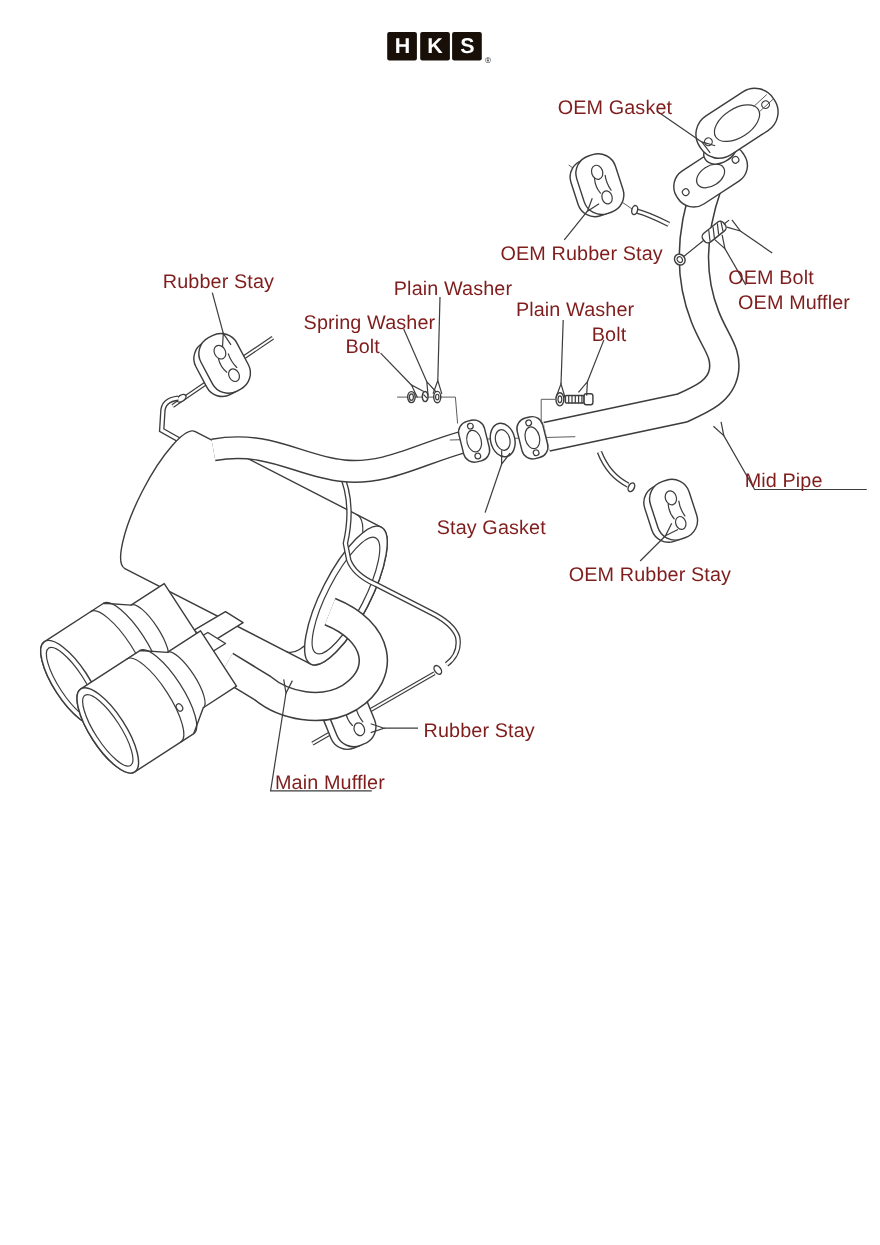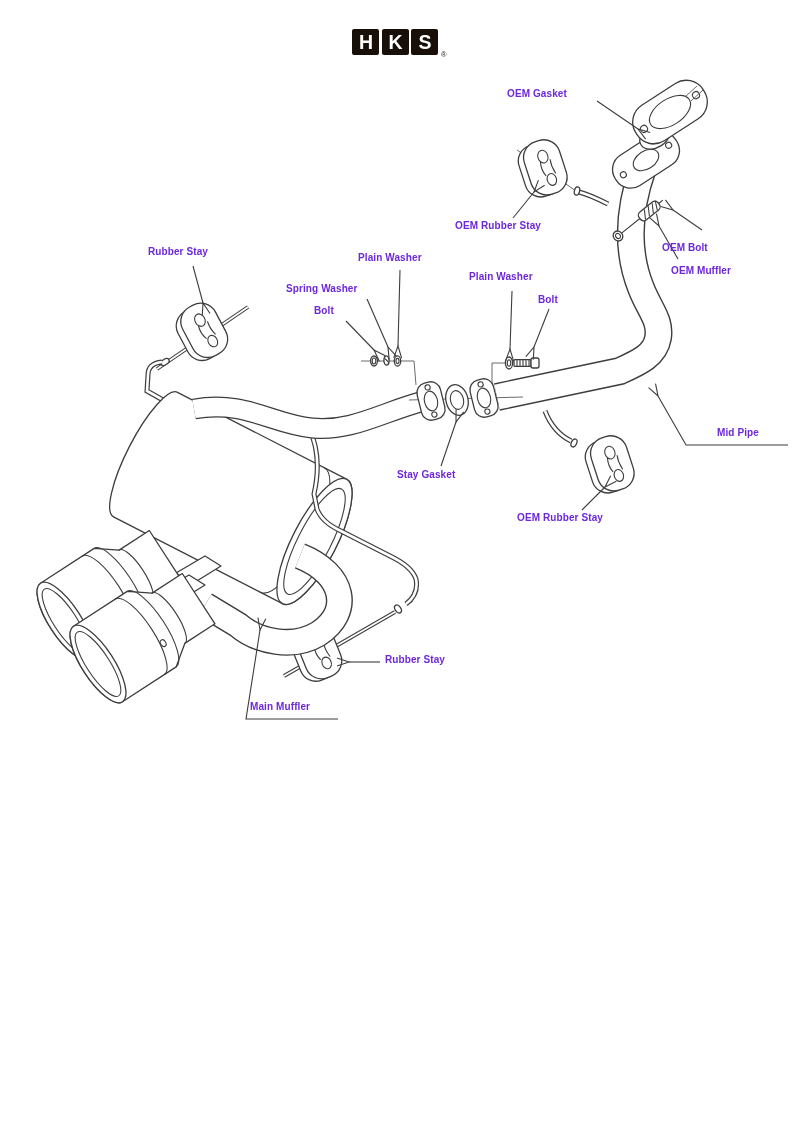--- a/index.html
+++ b/index.html
@@ -14,21 +14,21 @@
   .logo { position:absolute; left:352px; top:29px; display:flex; gap:2.5px; }
   .logo-sq {
     width:27px; height:26px; background:#181008; border-radius:2px;
     color:#fff; font-weight:700; font-size:19.5px; line-height:26px;
     text-align:center; letter-spacing:-1px;
   }
   .logo-r { position:absolute; left:89px; top:21px; font-size:7.5px; color:#222; }
 
   
   .lbl {
-    position:absolute; font-size:10px; font-weight:700; color:#6d28d9;
+    position:absolute; font-size:18px; font-weight:400; color:#7f1d1d;
     white-space:nowrap; letter-spacing:0.1px;
   }
 
   
   .footer-line {
     position:absolute; left:0; right:0; text-align:center;
     font-size:11px; color:#3a3a3a; letter-spacing:0.2px;
   }
 
   
@@ -256,24 +256,24 @@
       <path class="leader" marker-end="url(#arr)" d="M338,719 L246,719 L260,630"></path>
     </g>
   </svg>
 
   <div class="lbl" style="left:507px; top:88px;">OEM Gasket</div>
   <div class="lbl" style="left:455px; top:220px;">OEM Rubber Stay</div>
   <div class="lbl" style="left:662px; top:226px;margin-top:16px;">OEM Bolt</div>
   <div class="lbl" style="left:671px; top:265px;">OEM Muffler</div>
   <div class="lbl" style="left:148px; top:246px;">Rubber Stay</div>
   <div class="lbl" style="left:358px; top:252px;">Plain Washer</div>
-  <div class="lbl" style="left:286px; top:283px;text-align:center;">Spring Washer</div>
+  <div class="lbl" style="left:276px; top:283px;text-align:center;">Spring Washer</div>
   <div class="lbl" style="left:314px; top:305px;">Bolt</div>
   <div class="lbl" style="left:469px; top:271px;">Plain Washer</div>
   <div class="lbl" style="left:538px; top:294px;">Bolt</div>
-  <div class="lbl" style="left:717px; top:427px;">Mid Pipe</div>
+  <div class="lbl" style="left:677px; top:427px;">Mid Pipe</div>
   <div class="lbl" style="left:397px; top:469px;">Stay Gasket</div>
   <div class="lbl" style="left:517px; top:512px;">OEM Rubber Stay</div>
   <div class="lbl" style="left:385px; top:654px;">Rubber Stay</div>
   <div class="lbl" style="left:250px; top:701px;text-align:right;">Main Muffler</div>
 
 
 </div>
 
 </body></html>

